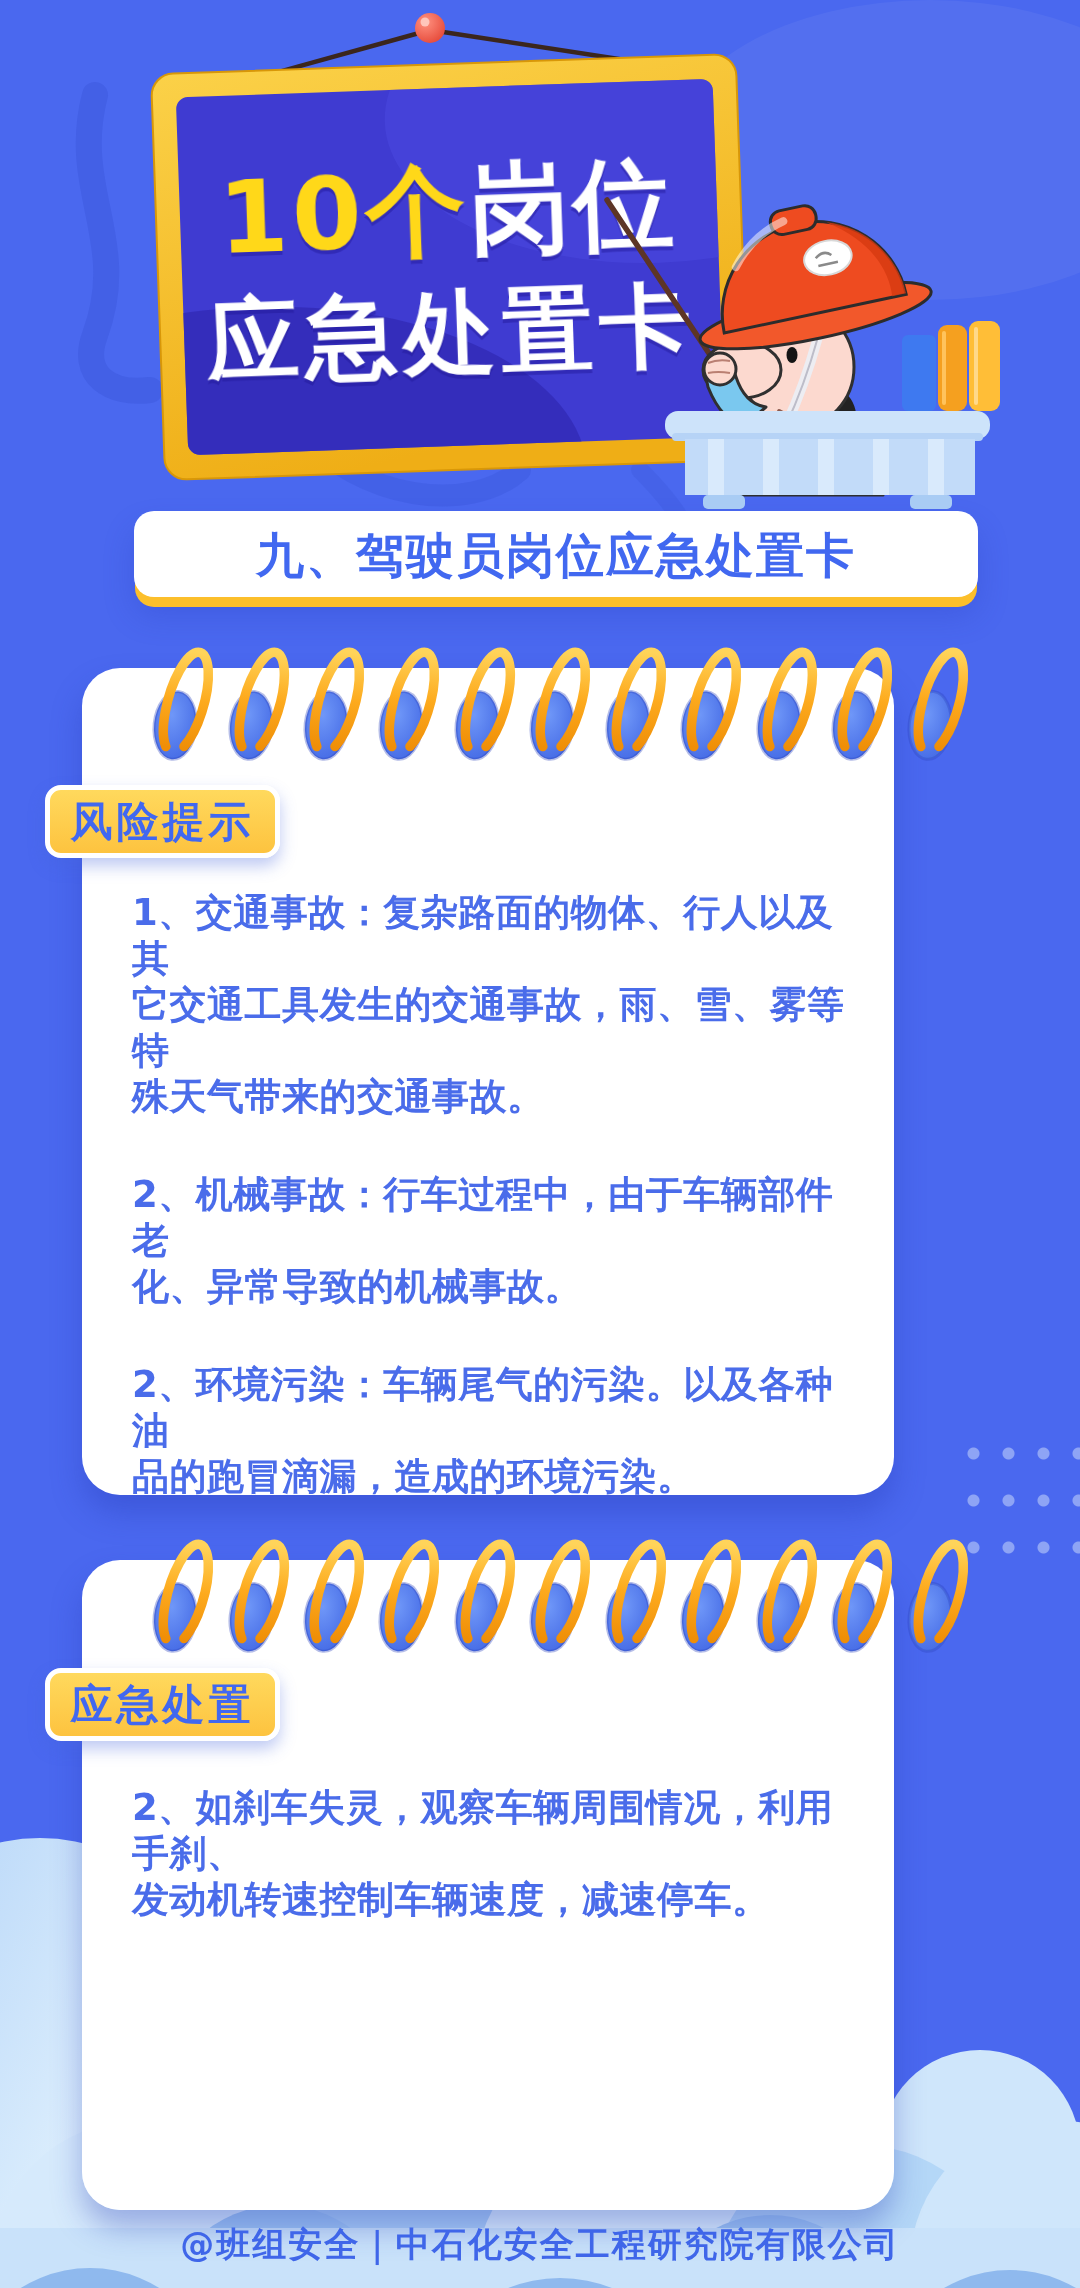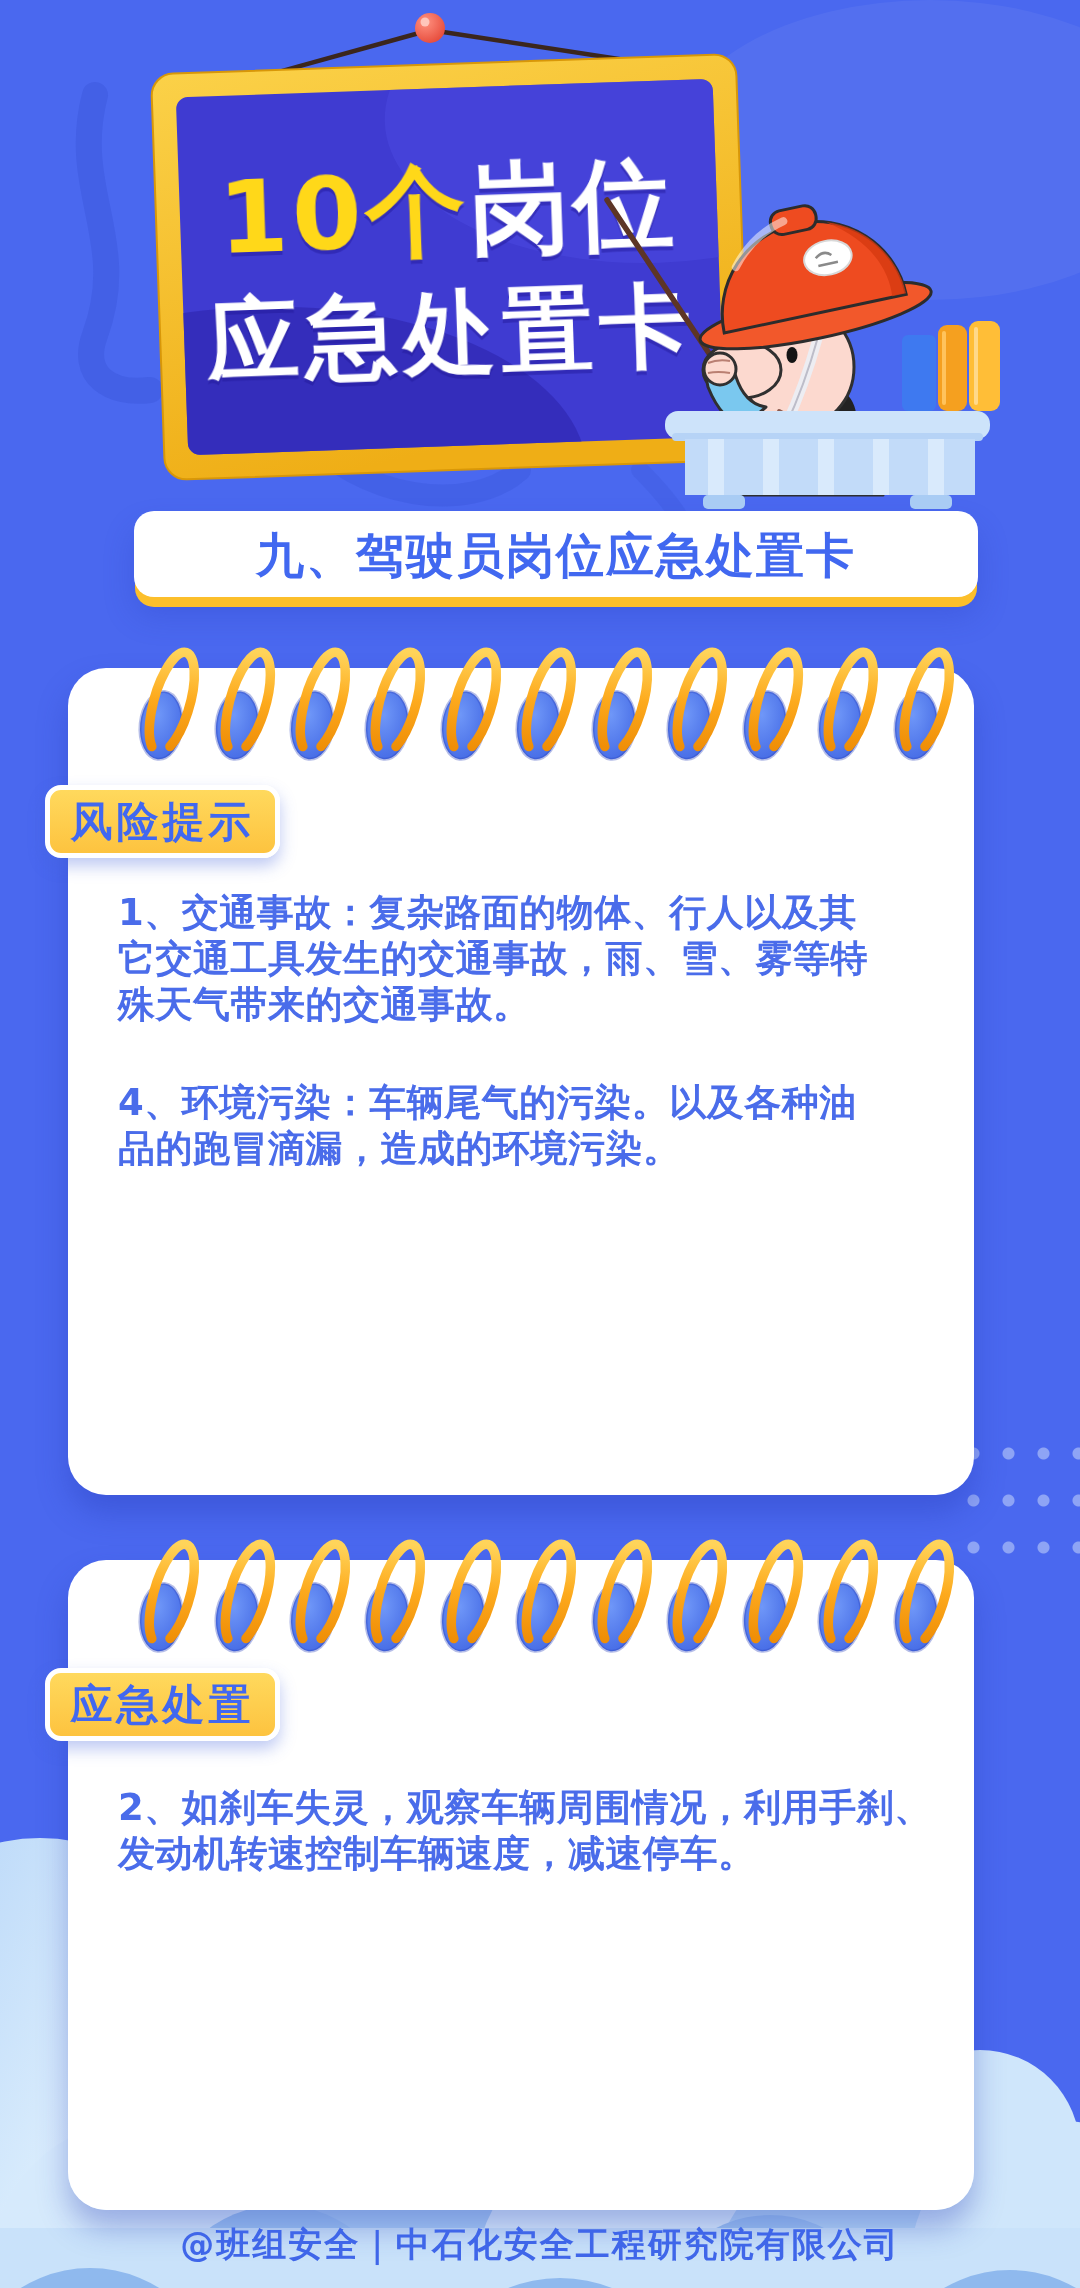--- a/index.html
+++ b/index.html
@@ -48,21 +48,21 @@
   .banner{
     position:absolute;left:134px;top:511px;width:844px;height:86px;z-index:2;
     background:#ffffff;border-radius:20px;
     box-shadow:0 11px 0 -1px #fcbf2b,0 18px 30px rgba(40,60,190,.28);
     text-align:center;line-height:88px;font-size:48px;font-weight:800;
     color:#4168f0;letter-spacing:2px;
   }
 
   
   .card{
-    position:absolute;left:68px;width:906px;z-index:2;
+    position:absolute;left:82px;width:812px;z-index:2;
     background:radial-gradient(130% 120% at 50% 40%,#ffffff 62%,#eef1ff 100%);
     border-radius:38px;
     box-shadow:0 18px 30px rgba(38,58,180,.35);
   }
   .card1{top:668px;height:827px;}
   .card2{top:1560px;height:650px;}
   .rings{position:absolute;left:0;top:-46px;overflow:visible;}
 
   .tag{
     position:absolute;left:45px;width:225px;height:63px;z-index:3;
@@ -258,21 +258,23 @@
           <use href="#ringShape"></use>
         </g>
       <g transform="translate(859,0) rotate(6)">
           <use href="#ringShape"></use>
         </g>
     </svg>
     <div class="items">
       <p class="item">1、交通事故：复杂路面的物体、行人以及其
 它交通工具发生的交通事故，雨、雪、雾等特
 殊天气带来的交通事故。</p>
-      <p class="item">4、环境污染：车辆尾气的污染。以及各种油
+      <p class="item">2、机械事故：行车过程中，由于车辆部件老
+化、异常导致的机械事故。</p>
+      <p class="item">2、环境污染：车辆尾气的污染。以及各种油
 品的跑冒滴漏，造成的环境污染。</p>
     </div>
   </section>
 
   <section class="card card2">
     <svg class="rings" width="932" height="170" viewBox="0 0 932 170">
       <g transform="translate(104,0) rotate(6)">
           <use href="#ringShape"></use>
         </g>
       <g transform="translate(180,0) rotate(6)">

